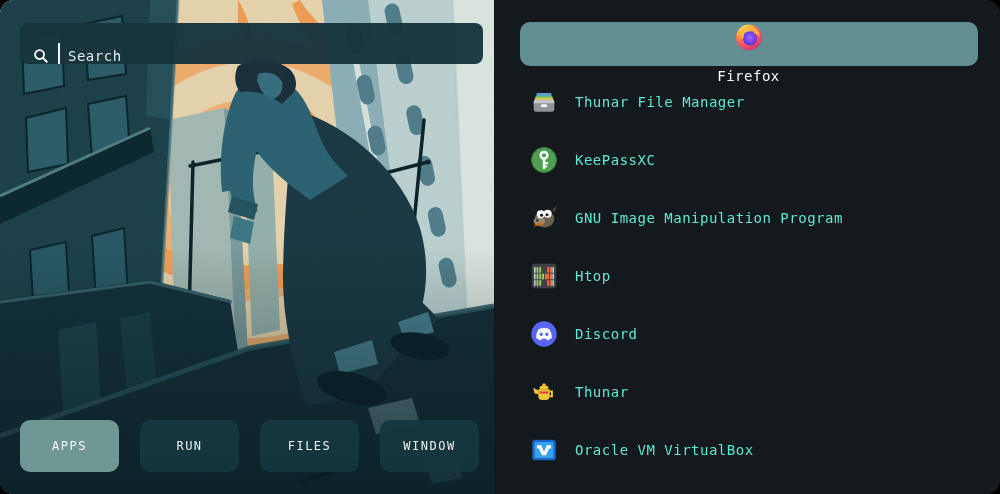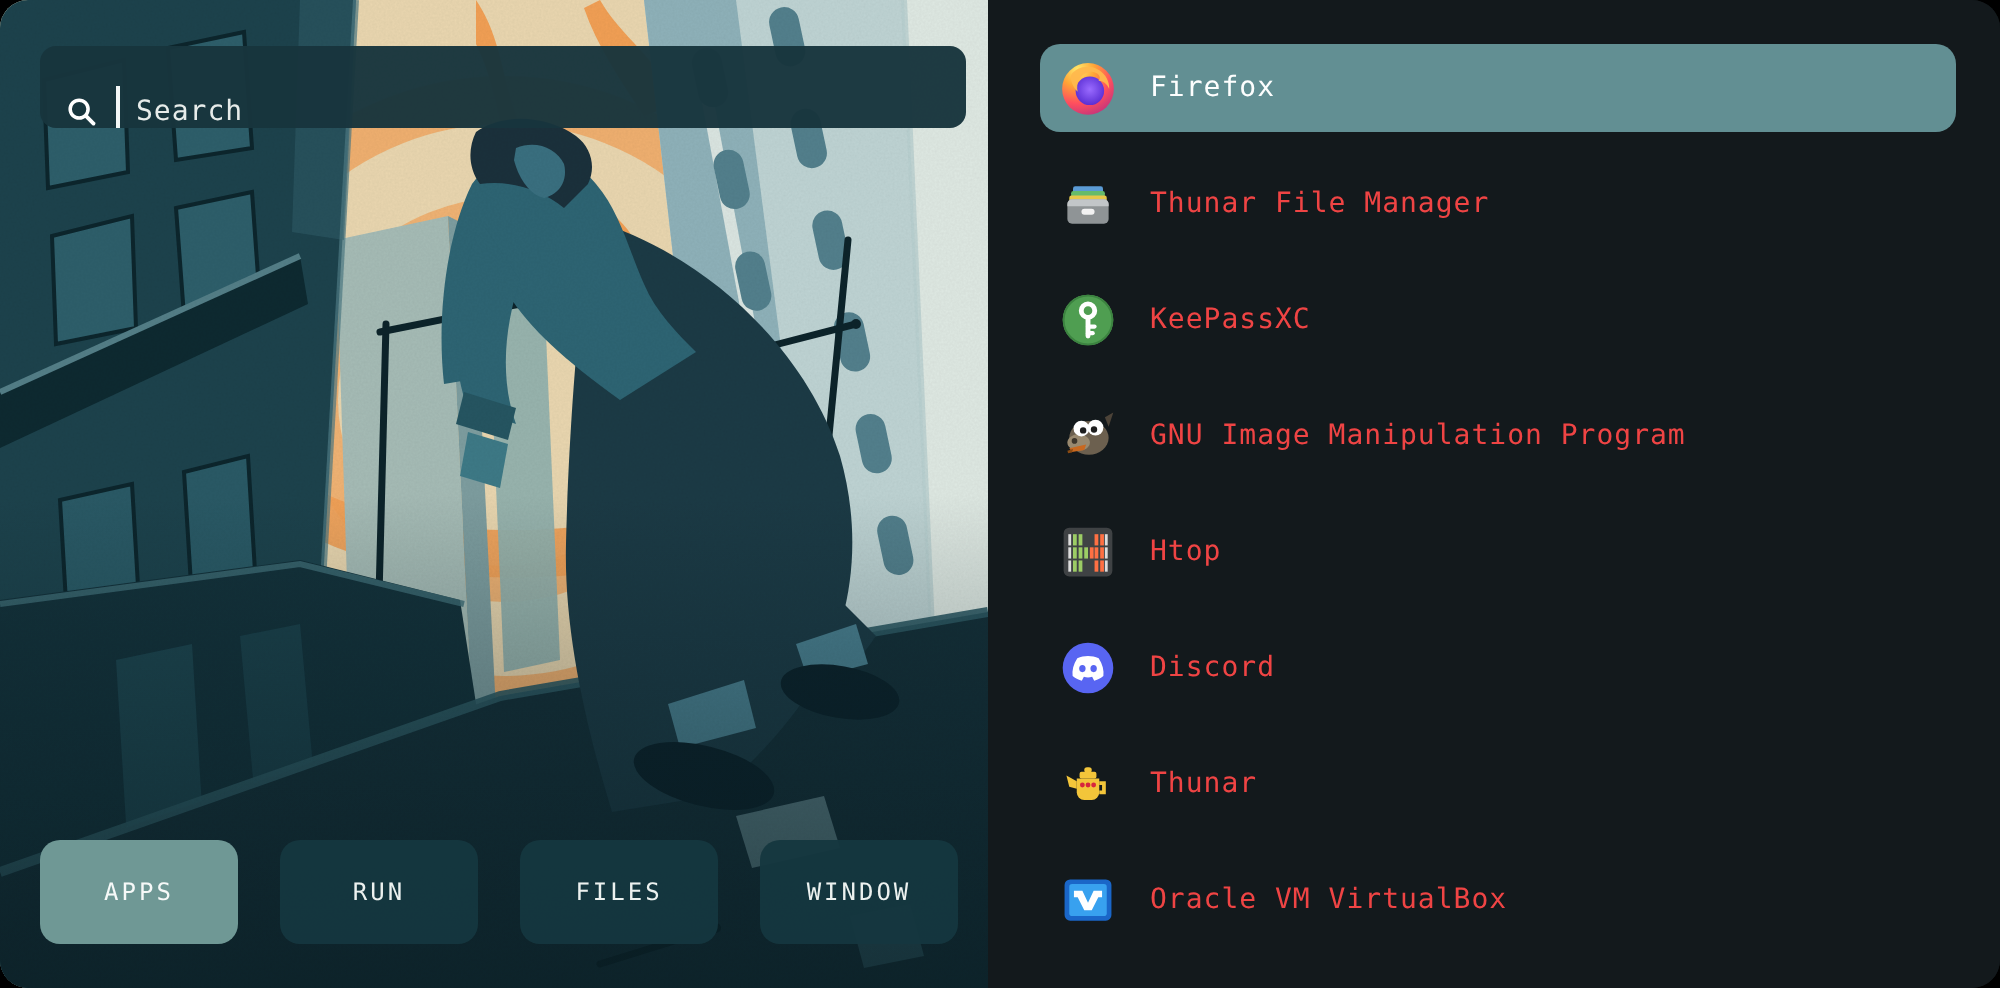--- a/index.html
+++ b/index.html
@@ -13,22 +13,22 @@
   .search-icon{flex:none;width:16px;height:16px;display:block;}
   .caret{flex:none;width:2px;height:21px;background:#f3f7f6;margin-right:1px;}
   .placeholder{color:#e7ecea;font-size:14px;letter-spacing:.5px;margin-left:-2px;white-space:nowrap;}
   .tab-row{position:absolute;left:20px;bottom:22px;display:flex;gap:21px;}
   .tab{width:99px;height:52px;border-radius:10px;background:rgba(21,55,63,.95);color:#ecf1ef;
     display:flex;align-items:center;justify-content:center;font-size:12px;letter-spacing:1.5px;cursor:default;}
   .tab.active{background:#6f9895;color:#f6f9f8;}
   
   .right-panel{flex:1;background:#13191c;padding:22px 22px 0 26px;box-sizing:border-box;display:flex;flex-direction:column;gap:14px;}
   .app-row{height:44px;flex:none;border-radius:10px;display:flex;align-items:center;gap:16px;
-    padding:0 10px 0 9px;color:#ef4444;}
-  .app-row.selected{background:#628f93;color:#fdfefe;}
+    padding:0 10px 0 9px;color:#5eead4;}
+  .app-row.selected{background:#628f93;color:#fdfefe;flex-direction:column;}
   .app-icon{flex:none;width:30px;height:30px;display:flex;align-items:center;justify-content:center;}
   .app-icon svg{width:30px;height:30px;display:block;}
   .app-label{font-size:14px;letter-spacing:.5px;white-space:nowrap;}
 </style>
 </head>
 <body>
 
 <div class="window">
 
   <div class="left-panel">

